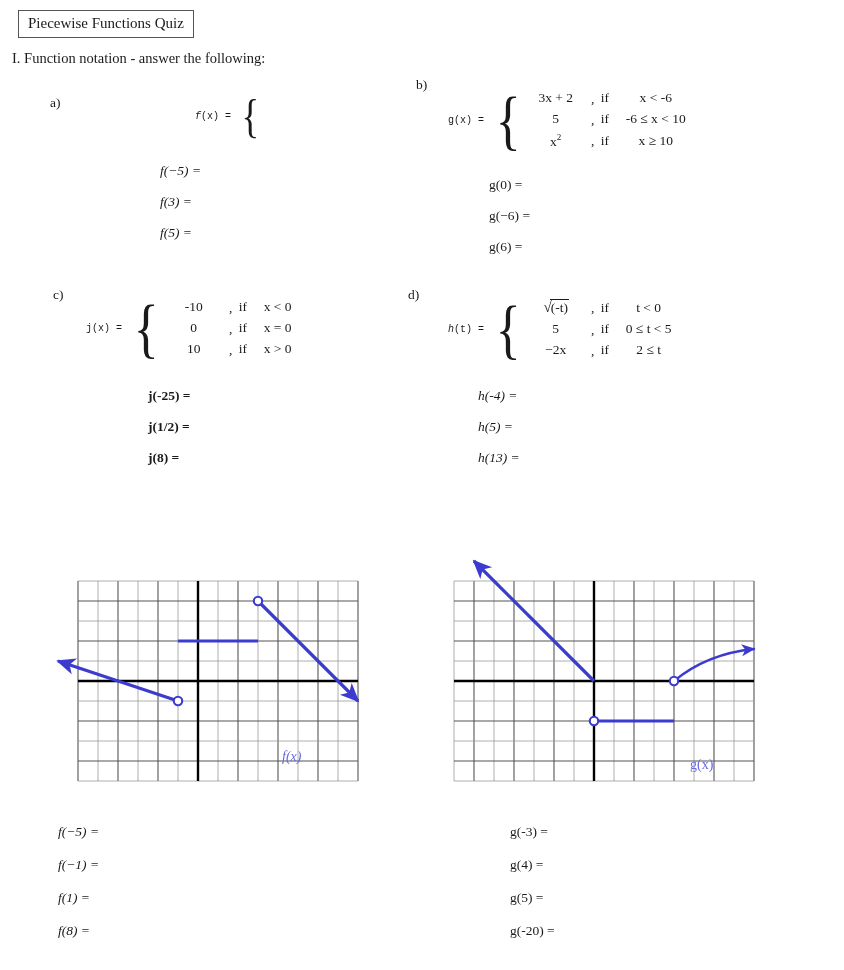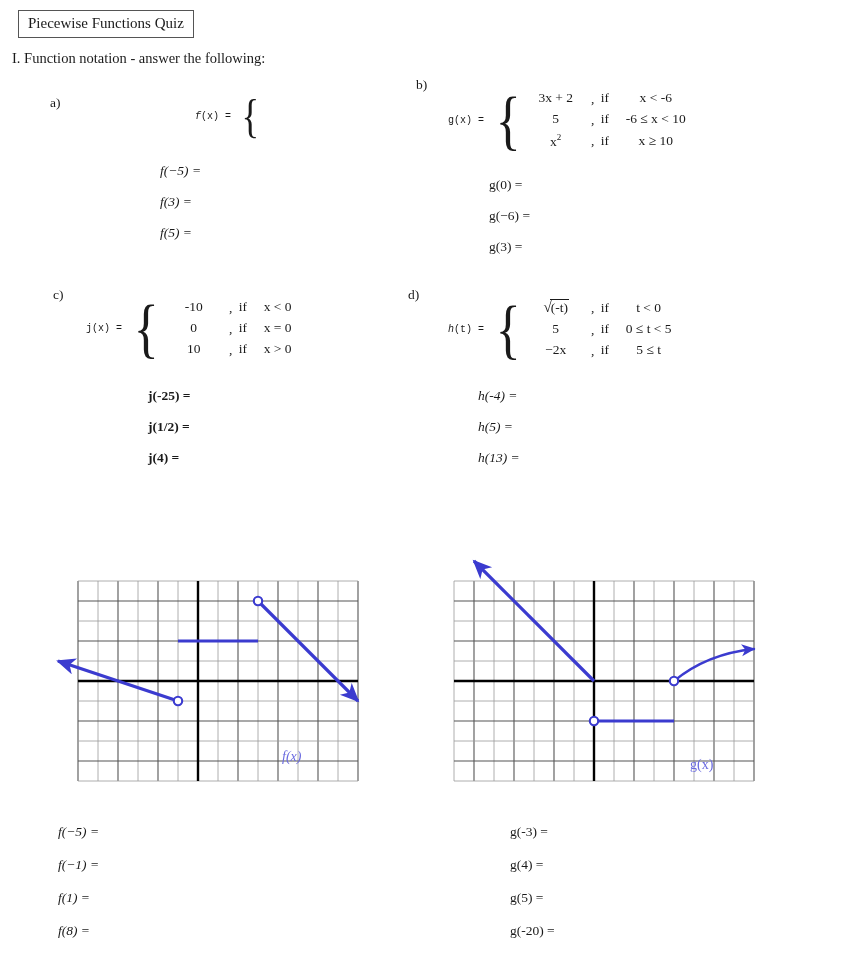--- a/index.html
+++ b/index.html
@@ -164,21 +164,21 @@
         <span class="case-cell c-expr"><span>x</span><sup class="exp">2</sup></span>
         <span class="case-cell c-comma">,</span>
         <span class="case-cell c-if">if</span>
         <span class="case-cell c-cond">x ≥ 10</span>
       </span>
     </span>
   </div>
   <div class="eval-list" style="left:477px; top:177px;margin-left:12px;">
     <div class="eval-item"><span>g(0) =</span></div>
     <div class="eval-item"><span>g(−6) =</span></div>
-    <div class="eval-item"><span>g(3) =</span></div>
+    <div class="eval-item"><span>g(6) =</span></div>
   </div>
 
   <div class="prob-letter" style="left:53px; top:287px;">c)</div>
   <div class="fn-block" style="left:86px; top:297px;">
     <span class="fn-name"><span>j</span><span>(x) =</span></span>
     <span class="brace tall">{</span>
     <span class="cases">
       <span class="case-row">
         <span class="case-cell c-expr">-10</span>
         <span class="case-cell c-comma">,</span>
@@ -195,21 +195,21 @@
         <span class="case-cell c-expr">10</span>
         <span class="case-cell c-comma">,</span>
         <span class="case-cell c-if">if</span>
         <span class="case-cell c-cond">x &gt; 0</span>
       </span>
     </span>
   </div>
   <div class="eval-list" style="left:148px; top:388px;font-weight:bold;">
     <div class="eval-item"><span>j(-25) =</span></div>
     <div class="eval-item"><span>j(1/2) =</span></div>
-    <div class="eval-item"><span>j(4) =</span></div>
+    <div class="eval-item"><span>j(8) =</span></div>
   </div>
 
   <div class="prob-letter" style="left:408px; top:287px;">d)</div>
   <div class="fn-block" style="left:448px; top:297px;">
     <span class="fn-name"><i class="ital">h</i><span>(t) =</span></span>
     <span class="brace tall">{</span>
     <span class="cases">
       <span class="case-row">
         <span class="case-cell c-expr">
           <span class="radical"><span class="rsign">√</span><span class="rbody">(-t)</span></span>
@@ -221,21 +221,21 @@
       <span class="case-row">
         <span class="case-cell c-expr">5</span>
         <span class="case-cell c-comma">,</span>
         <span class="case-cell c-if">if</span>
         <span class="case-cell c-cond">0 ≤ t &lt; 5</span>
       </span>
       <span class="case-row">
         <span class="case-cell c-expr">−2x</span>
         <span class="case-cell c-comma">,</span>
         <span class="case-cell c-if">if</span>
-        <span class="case-cell c-cond">5 ≤ t</span>
+        <span class="case-cell c-cond">2 ≤ t</span>
       </span>
     </span>
   </div>
   <div class="eval-list" style="left:478px; top:388px;">
     <div class="eval-item"><i class="ital">h(-4) =</i></div>
     <div class="eval-item"><i class="ital">h(5) =</i></div>
     <div class="eval-item"><i class="ital">h(13) =</i></div>
   </div>
 
 

